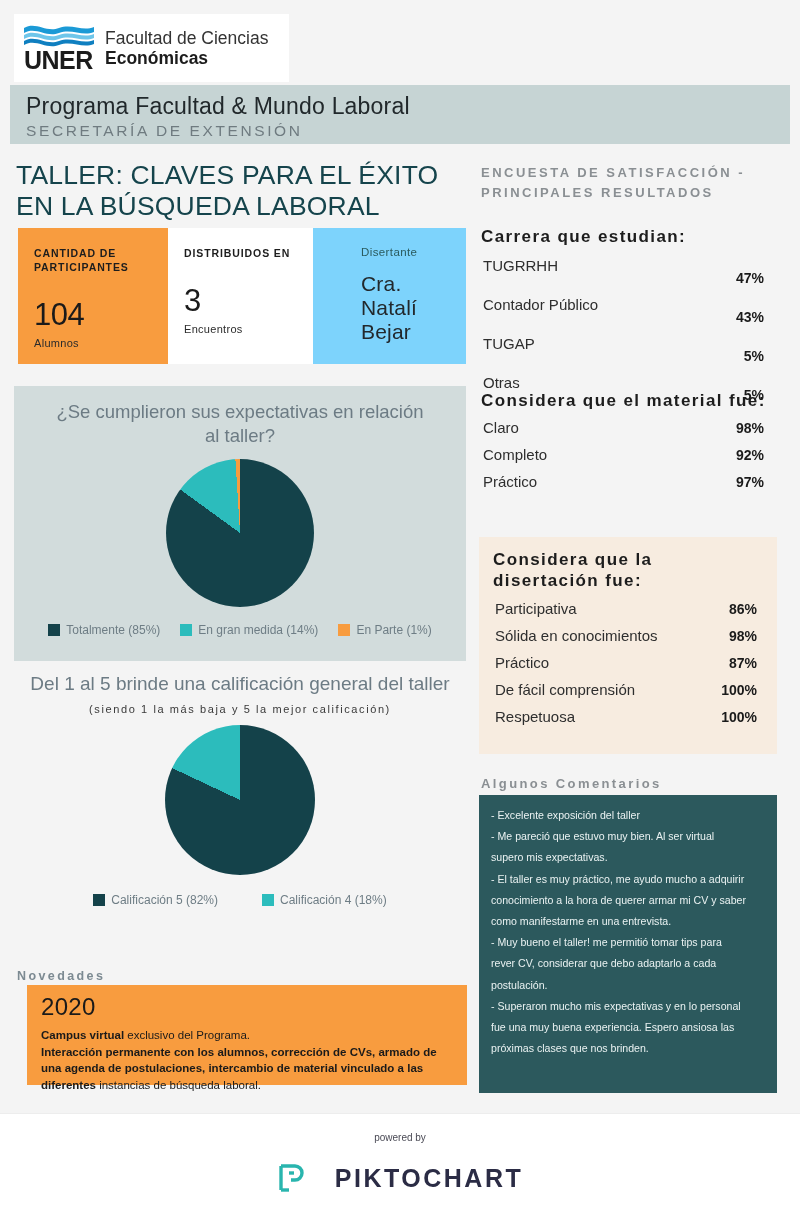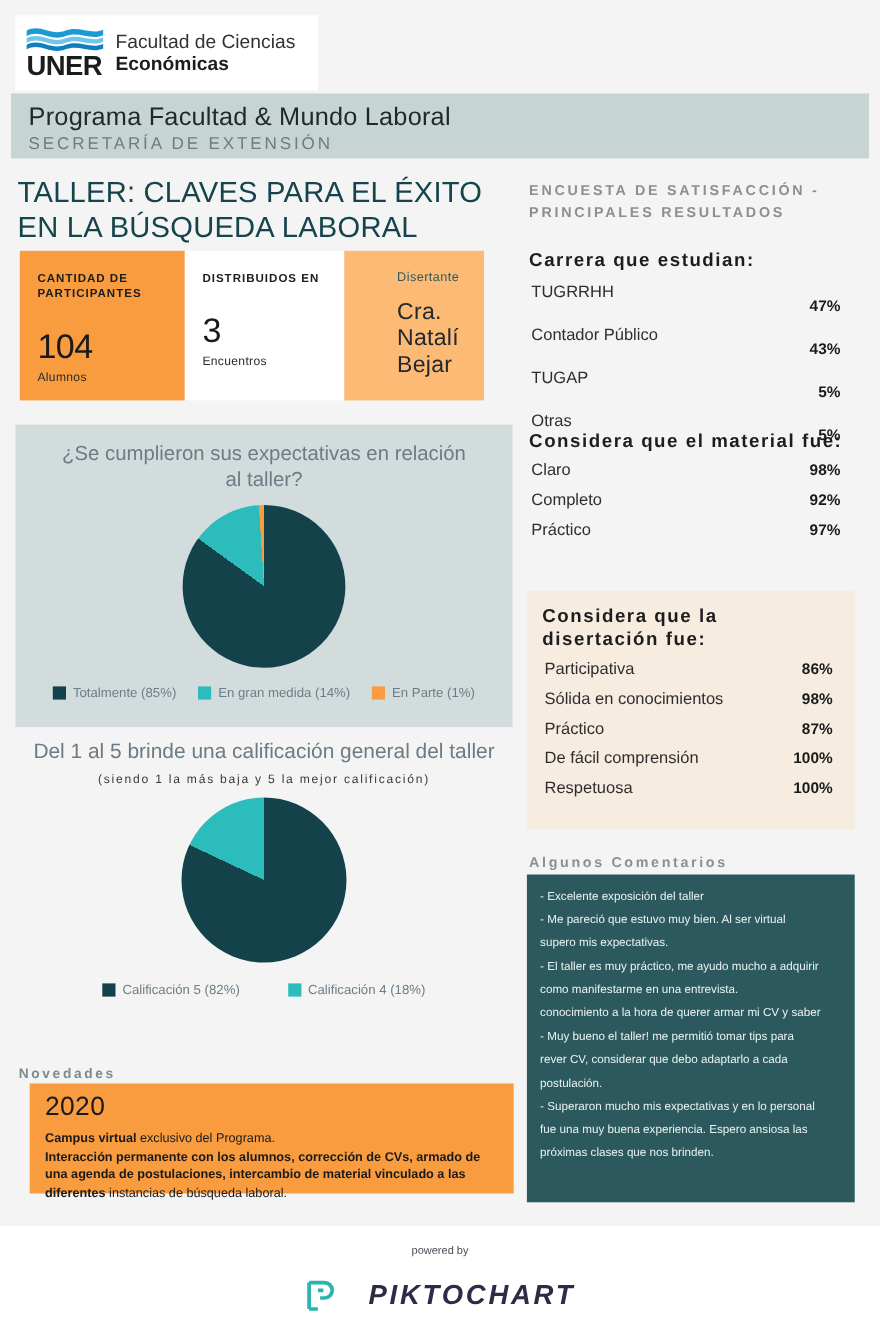--- a/index.html
+++ b/index.html
@@ -48,21 +48,21 @@
   .main-title {
     position: absolute; left: 16px; top: 160px; width: 440px;
     font-size: 26.5px; line-height: 1.17; color: #15444c; font-weight: 400;
     letter-spacing: 0.2px;
   }
 
   .stats { position: absolute; left: 18px; top: 228px; width: 448px; height: 136px; display: flex; }
   .stat { height: 136px; padding: 18px 14px 0 16px; position: relative; }
   .stat-1 { width: 150px; background: #f89c3f; }
   .stat-2 { width: 145px; background: #ffffff; }
-  .stat-3 { width: 127px; background: #fdba74; padding-left: 48px; }
+  .stat-3 { width: 153px; background: #7dd3fc; padding-left: 48px; }
   .stat-label {
     font-size: 10.5px; font-weight: 700; letter-spacing: 0.9px; color: #1d1d1d;
     line-height: 1.35; text-transform: uppercase;
   }
   .stat-num { font-size: 31px; font-weight: 400; color: #1a1a1a; line-height: 1; margin-top: 25px; letter-spacing: -0.5px; }
   .stat-unit { font-size: 11px; color: #2b2b2b; margin-top: 7px; letter-spacing: 0.3px; }
   .stat-3 .disertante-label { font-size: 11.5px; color: #2b5b5e; letter-spacing: 0.4px; }
   .stat-3 .disertante-name {
     font-size: 21px; color: #22282c; line-height: 1.14; margin-top: 14px; letter-spacing: 0.2px;
   }
@@ -154,21 +154,21 @@
     font-size: 10.6px; color: #eaf2f2; line-height: 2.0;
   }
 
   
   .footer {
     position: absolute; left: 0; top: 1113px; width: 800px; height: 98px;
     background: #ffffff; border-top: 1px solid #ededed;
     display: flex; flex-direction: column; align-items: center; justify-content: center;
   }
   .powered { font-size: 10px; color: #4a4a55; margin-bottom: 20px; }
-  .pikt-row { display: flex; align-items: flex-start; gap: 28px; font-style: italic; }
+  .pikt-row { display: flex; align-items: flex-end; gap: 28px; }
   .pikt-name {
     font-size: 25px; font-weight: 700; letter-spacing: 2.5px; color: #2b2c45;
   }
 </style>
 </head>
 <body>
 
 <div class="page">
 
   <div class="logo-box">
@@ -325,22 +325,22 @@
       </div>
     </div>
   </div>
 
   <div class="coment-head">Algunos Comentarios</div>
   <div class="coment-box">
     <div class="coment-line">- Excelente exposición del taller</div>
     <div class="coment-line">- Me pareció que estuvo muy bien. Al ser virtual</div>
     <div class="coment-line">supero mis expectativas.</div>
     <div class="coment-line">- El taller es muy práctico, me ayudo mucho a adquirir</div>
+    <div class="coment-line">conocimiento a la hora de querer armar mi CV y saber</div>
     <div class="coment-line">como manifestarme en una entrevista.</div>
-    <div class="coment-line">conocimiento a la hora de querer armar mi CV y saber</div>
     <div class="coment-line">- Muy bueno el taller! me permitió tomar tips para</div>
     <div class="coment-line">rever CV, considerar que debo adaptarlo a cada</div>
     <div class="coment-line">postulación.</div>
     <div class="coment-line">- Superaron mucho mis expectativas y en lo personal</div>
     <div class="coment-line">fue una muy buena experiencia. Espero ansiosa las</div>
     <div class="coment-line">próximas clases que nos brinden.</div>
   </div>
 
   <div class="footer">
     <div class="powered">powered by</div>

